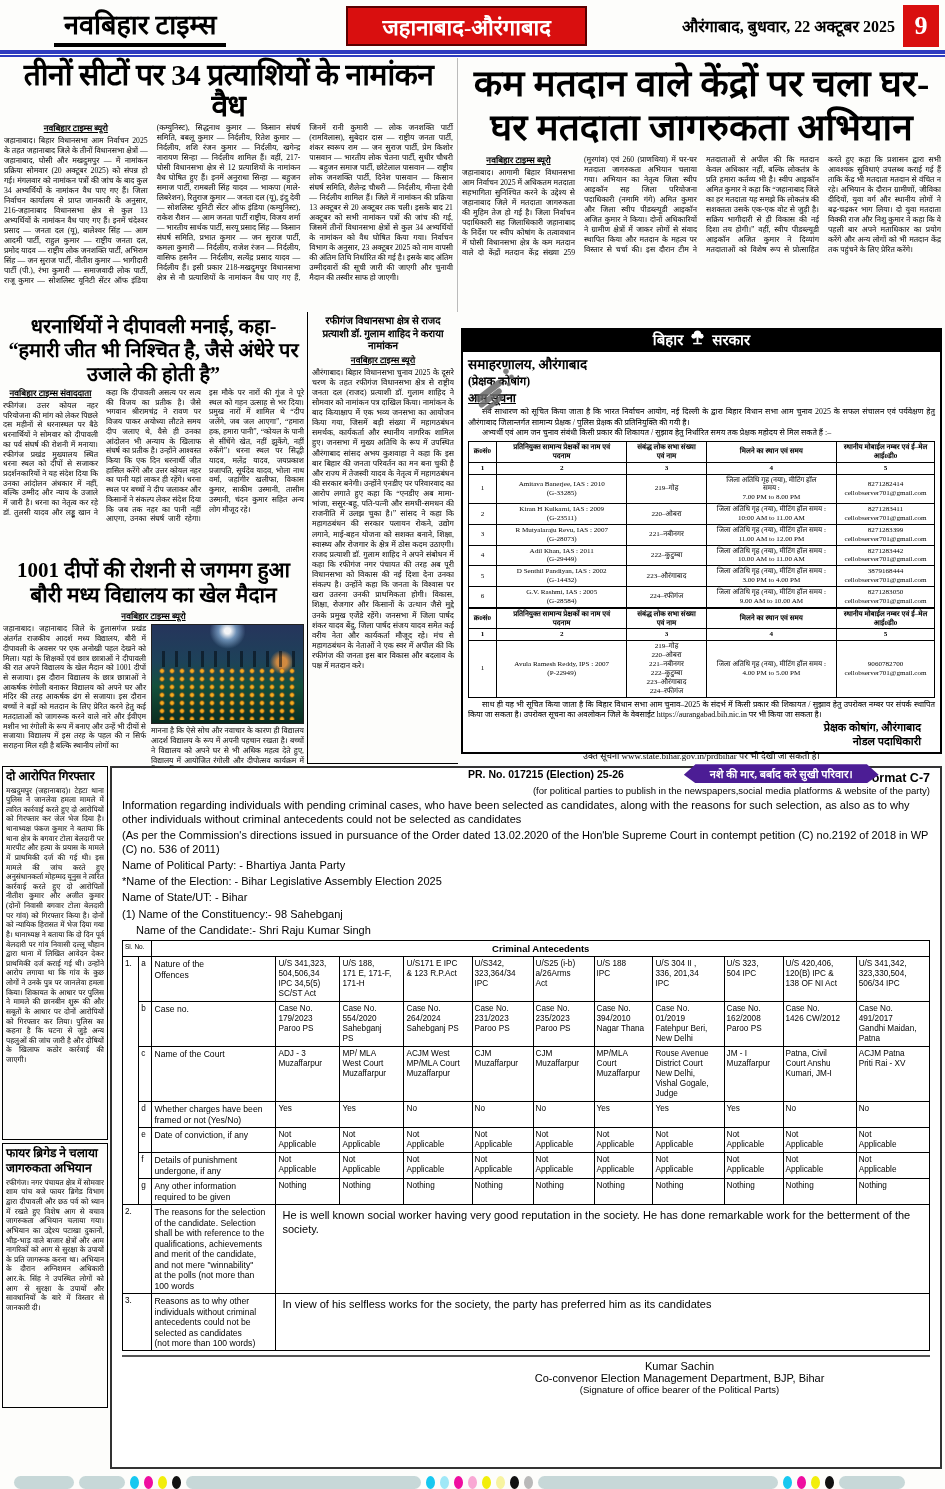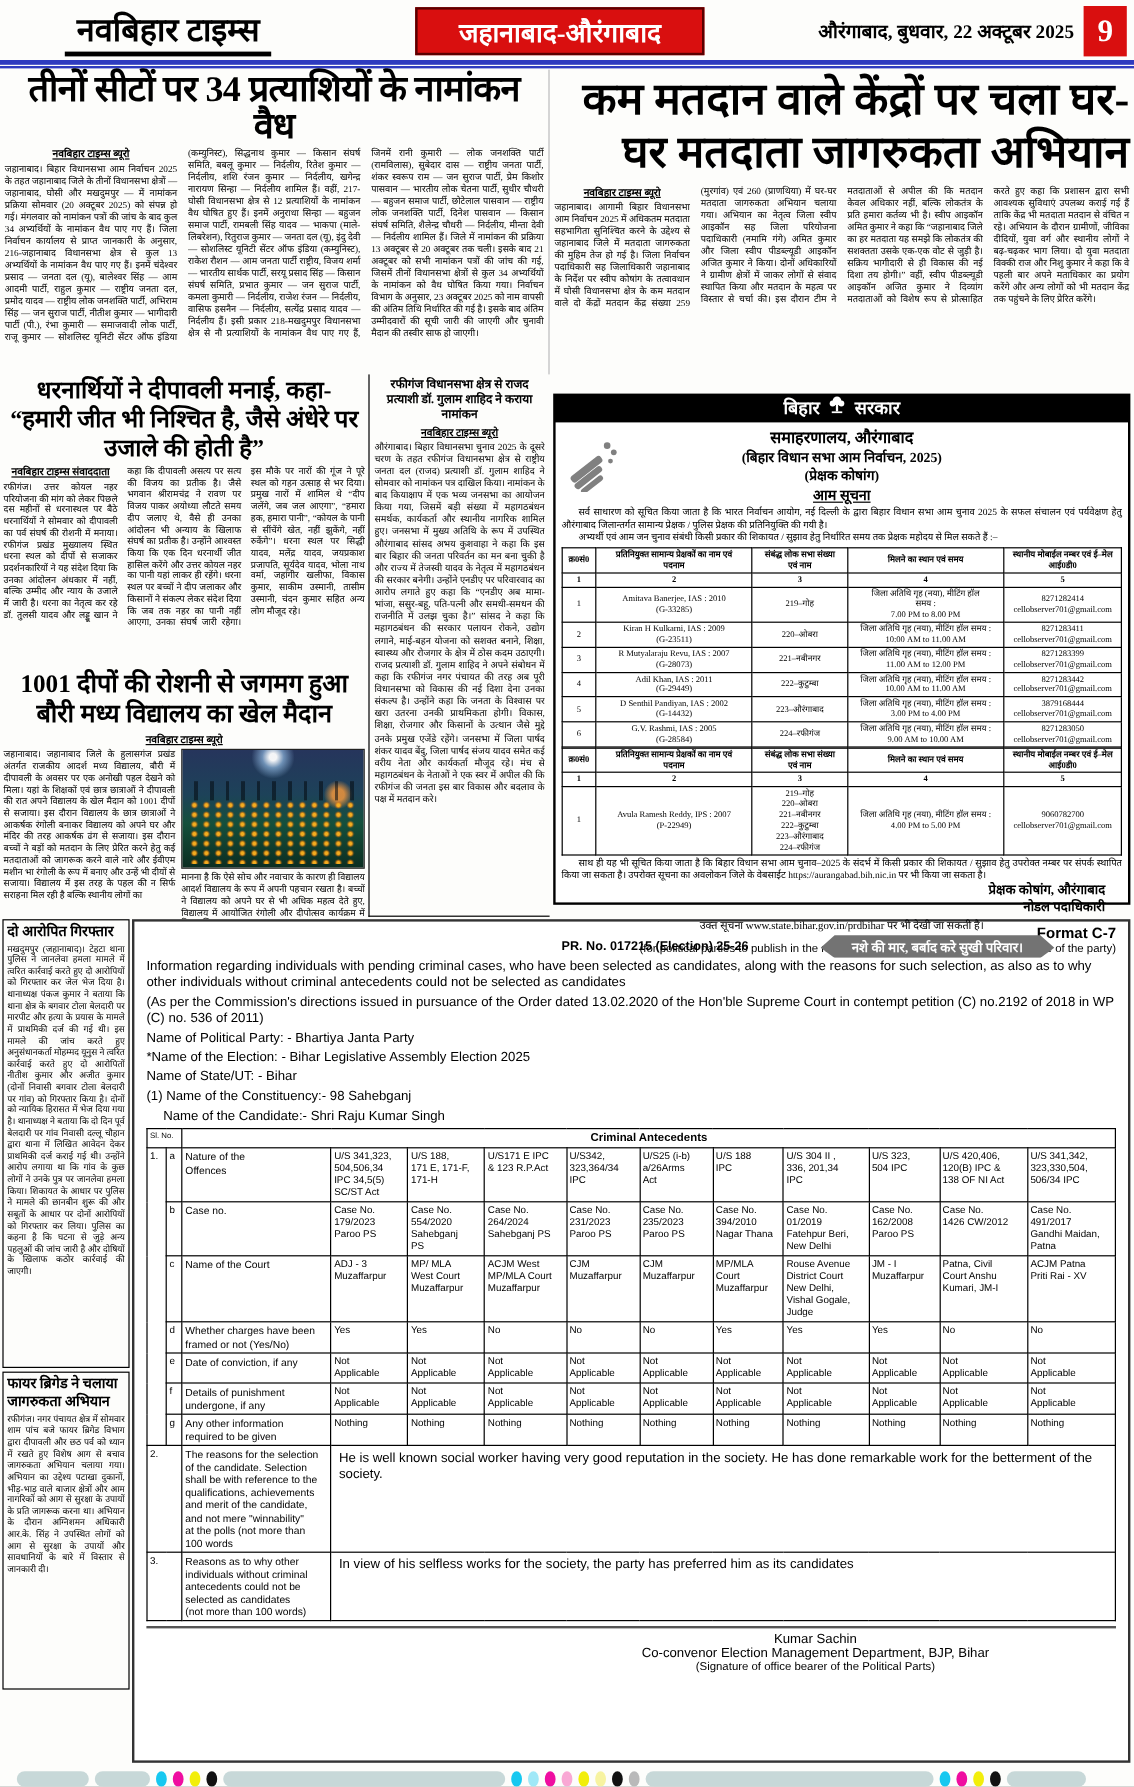--- a/index.html
+++ b/index.html
@@ -9,21 +9,21 @@
   
   .topbar{display:flex;align-items:center;height:48px;padding:4px 6px 0 6px}
   .masthead{font-size:27px;font-weight:bold;border-bottom:4px solid #000;margin-left:48px;padding:0 10px 1px 10px;white-space:nowrap}
   .section-banner{background:#d90f0f;color:#fff;font-weight:bold;font-size:22px;padding:3px 34px;border:2px solid #5a0000;margin-left:120px;white-space:nowrap}
   .dateline{font-weight:bold;font-size:16px;margin-left:auto;white-space:nowrap}
   .pagenum{background:#d90f0f;color:#fff;font-weight:bold;font-size:26px;min-width:36px;height:42px;display:flex;align-items:center;justify-content:center;margin-left:8px}
   .blue-rule{height:7px;border-top:4px solid #2e3bbf;border-bottom:2px solid #2e3bbf;margin:2px 0 1px 0}
 
   
   .h-xl{font-size:30px;font-weight:bold;line-height:1.02;text-align:center;letter-spacing:-.5px;padding:2px 0}
-  .h-xxl{font-size:37px;font-weight:bold;line-height:1.18;text-align:right;padding:4px 0 6px 0}
+  .h-xxl{font-size:37px;font-weight:bold;line-height:1.18;text-align:center;padding:4px 0 6px 0}
   .byline{text-align:center;font-weight:bold;font-size:8.6px;text-decoration:underline;margin-bottom:2px}
   .body-txt{font-size:7.7px;line-height:1.3;text-align:justify}
   .cols3{columns:3;column-gap:9px}
   .cols4{columns:4;column-gap:9px}
 
   .top-section{display:flex;height:254px}
   .left-top{width:458px;padding:0 4px;border-right:1px solid #bbb}
   .right-top{width:487px;padding:0 4px}
   .left-top .cols3{height:206px}
   .right-top .cols4{height:148px}
@@ -50,34 +50,34 @@
   .caption{font-size:7.6px;line-height:1.28;text-align:justify;margin-top:2px}
   .rafiganj{width:151px;border-left:1.5px solid #000;border-bottom:1.5px solid #000;padding:2px 4px;}
   .h-s{font-size:10px;font-weight:bold;line-height:1.25;text-align:center;padding:1px 0}
   .rafiganj .body-txt{font-size:7.8px;height:388px;overflow:hidden}
 
   
   .notice-wrap{width:487px;padding:16px 3px}
   .gov-banner{background:#000;color:#fff;text-align:center;font-weight:bold;font-size:15px;height:22px;display:flex;align-items:center;justify-content:center;gap:7px}
   .notice-box{border:2px solid #000;padding:3px 5px;height:404px;position:relative;background:#fff}
   .eci-logo{position:absolute;left:8px;top:12px;width:46px;height:46px;opacity:.85}
-  .n-center{text-align:center}
+  .n-center{text-align:left}
   .n-office{font-size:13.5px;font-weight:bold}
   .n-sub{font-size:11.5px;font-weight:bold}
   .n-head{font-size:12px;font-weight:bold;text-decoration:underline;display:inline-block;margin:1px 0}
   .n-para{font-size:7.9px;line-height:1.35;text-align:justify}
   .n-para.ind{text-indent:14px}
   table.obs{width:100%;border-collapse:collapse;font-size:7.1px;margin-top:2px}
   table.obs td{border:1px solid #000;padding:1px 2px;text-align:center;white-space:pre-line;vertical-align:middle;line-height:1.25}
   table.obs td.th{font-weight:bold}
   .sig-right{text-align:right;font-weight:bold;font-size:11px;line-height:1.25;padding-right:14px}
   .n-center-note{text-align:center;font-size:9px;margin-top:1px}
   .pr-row{display:flex;align-items:center;margin-top:2px}
   .pr-no{font-weight:bold;font-size:10.5px;font-family:"Liberation Sans",sans-serif}
-  .slogan{background:#737373;color:#fff;padding:2px 26px;font-size:11px;font-weight:bold;margin-left:60px;
+  .slogan{background:#4c1d95;color:#fff;padding:2px 26px;font-size:11px;font-weight:bold;margin-left:60px;
     clip-path:polygon(6% 0,94% 0,100% 55%,94% 100%,6% 100%,0 55%)}
 
   
   .bottom-section{display:flex;height:703px;margin-top:2px}
   .left-strip{width:110px;padding:0 2px}
   .strip-box{border:1.5px solid #000;padding:1px 3px;margin-bottom:3px}
   .strip-h{font-size:12px;font-weight:bold;line-height:1.3;padding:1px 0}
   .strip-txt{font-size:7.4px;line-height:1.3;text-align:justify}
   .strip-box.a1 .strip-txt{height:352px;overflow:hidden}
   .strip-box.a2 .strip-txt{height:228px;overflow:hidden}
@@ -183,21 +183,20 @@
                 <rect x="6" y="34" width="30" height="6" rx="3" transform="rotate(-38 21 37)"></rect>
                 <rect x="12" y="41" width="24" height="5" rx="2.5" transform="rotate(-38 24 43)"></rect>
                 <circle cx="38" cy="8" r="3"></circle>
                 <circle cx="44" cy="14" r="2.6"></circle>
                 <circle cx="41" cy="22" r="2.2"></circle>
               </g>
             </svg>
         </span>
         <div class="n-center">
           <div class="n-office">समाहरणालय, औरंगाबाद</div>
-          <div class="n-sub">(बिहार विधान सभा आम निर्वाचन, 2025)</div>
           <div class="n-sub">(प्रेक्षक कोषांग)</div>
           <span class="n-head">आम सूचना</span>
         </div>
         <div class="n-para ind">सर्व साधारण को सूचित किया जाता है कि भारत निर्वाचन आयोग, नई दिल्ली के द्वारा बिहार विधान सभा आम चुनाव 2025 के सफल संचालन एवं पर्यवेक्षण हेतु औरंगाबाद जिलान्तर्गत सामान्य प्रेक्षक / पुलिस प्रेक्षक की प्रतिनियुक्ति की गयी है।</div>
         <div class="n-para ind">अभ्यर्थी एवं आम जन चुनाव संबंधी किसी प्रकार की शिकायत / सुझाव हेतु निर्धारित समय तक प्रेक्षक महोदय से मिल सकते हैं :–</div>
         <table class="obs">
           <colgroup>
               <col style="width:6%">
               <col style="width:28%">
               <col style="width:17%">

